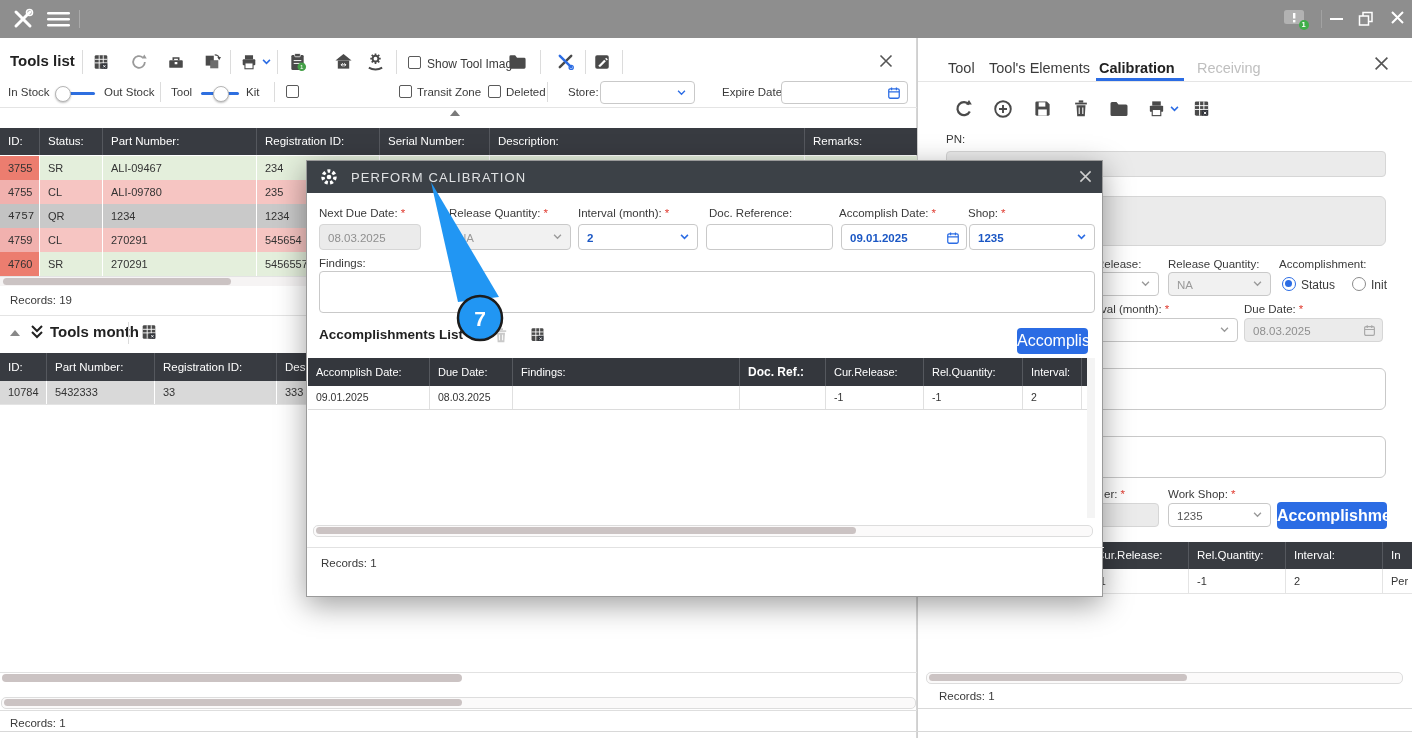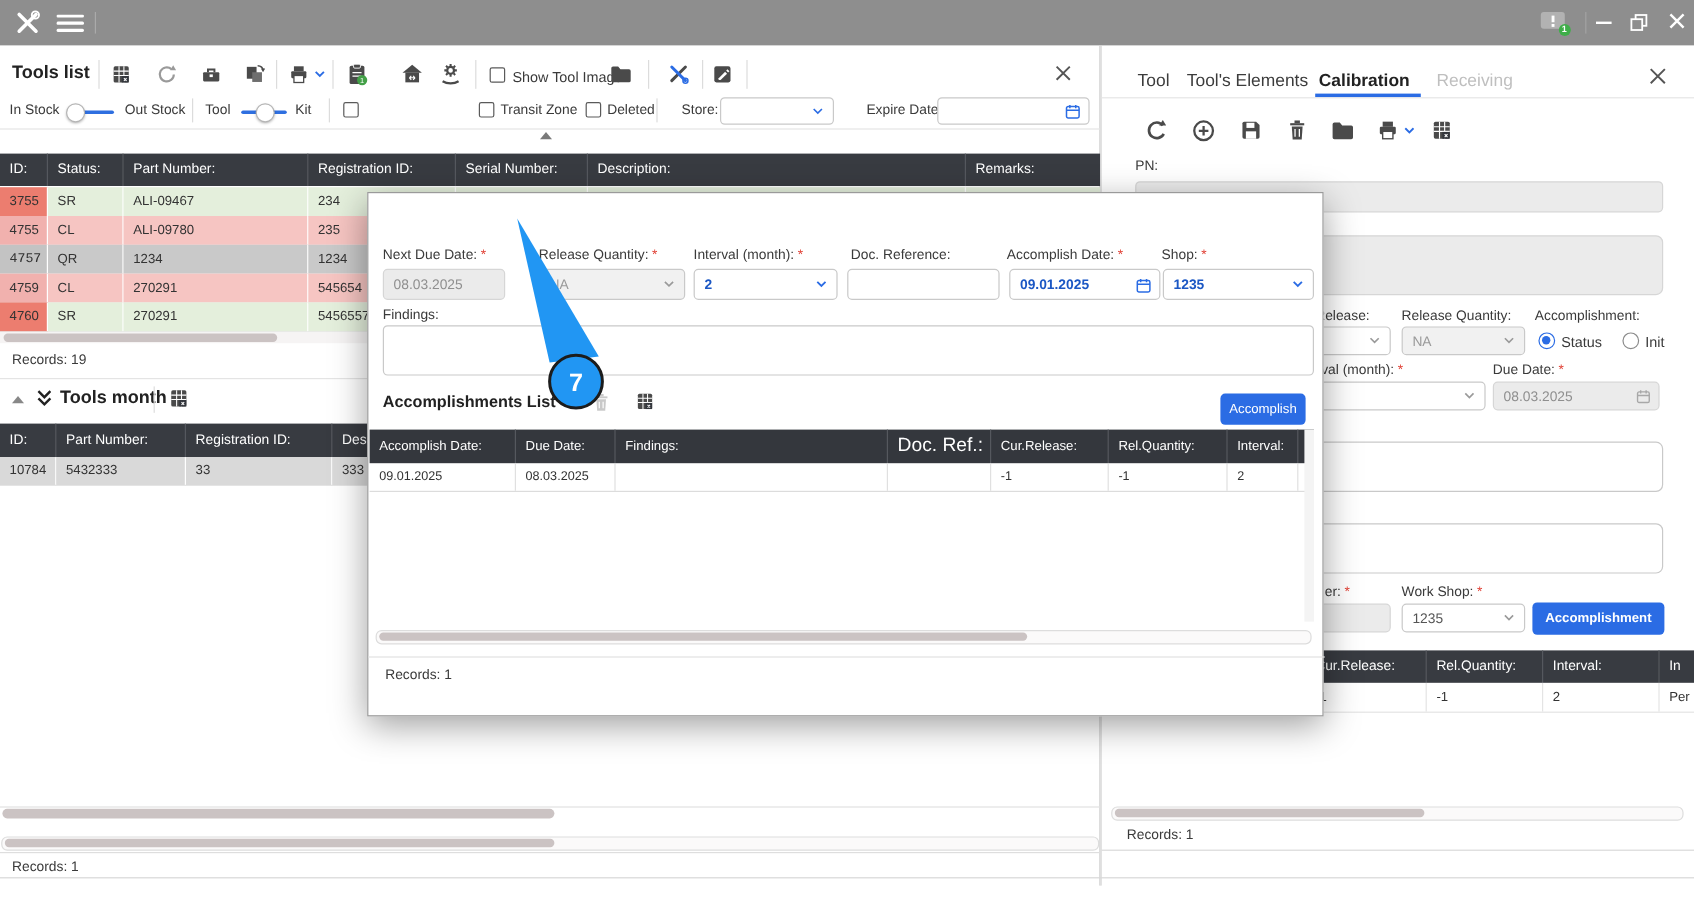--- a/index.html
+++ b/index.html
@@ -27,21 +27,21 @@
   [data-state="cl"] .cell{background:#f6c5c2;}
   [data-state="cl"] .cell.c-id{background:#f1b1ae;}
   [data-state="qr"] .cell{background:#c9c9c9;}
   [data-state="qr"] .cell.c-id{background:#c3c3c3;}
   .sbtrack{background:#fbfafa;border:1px solid #ddd;border-radius:5px;}
   .sbthumb{background:#cbc3c3;border-radius:5px;}
   .tab{font-size:14.5px;color:#3c3c3c;white-space:nowrap;}
   .tab.active{font-weight:bold;color:#222;}
   .tab.dim{color:#bfbfbf;}
   .btn-blue{background:#2b6ce4;color:#fff;border-radius:4px;text-align:center;
-            font-size:11px;white-space:nowrap;}
+            font-size:16px;white-space:nowrap;}
   .radio{box-sizing:border-box;width:14px;height:14px;border:1.5px solid #8b8b8b;border-radius:50%;background:#fff;}
   .radio.sel{border-color:#2b6ce4;}
   .radio.sel:after{content:"";display:block;width:7px;height:7px;border-radius:50%;background:#2b6ce4;margin:2px;}
   .togtrack{height:3px;border-radius:2px;background:#2e6fe0;}
   .togknob{position:absolute;top:-6px;width:14px;height:14px;border-radius:50%;
            background:#fff;border:1px solid #b5b5b5;box-shadow:0 1px 2px rgba(0,0,0,.25);}
   .caret{width:0;height:0;border-left:5px solid transparent;border-right:5px solid transparent;}
   .caret.up{border-bottom:6px solid #7a7a7a;}
   .modal{background:#fff;border:1px solid #9a9a9a;box-shadow:0 8px 28px rgba(0,0,0,.38);}
   .mhead{background:#3c4147;color:#dfe1e3;}
@@ -498,20 +498,34 @@
 
     <div class="ab sbtrack" style="left:8px;top:634px;width:475px;height:10px;">
       <div class="sbthumb" style="position:absolute;left:2px;top:1px;width:258px;height:7px;"></div>
     </div>
     <span class="ab lbl" style="left:21px;top:652px;">Records: 1</span>
     <div class="ab" style="left:0;top:670px;width:495px;height:1px;background:#d9d9d9;"></div>
   </div>
 
   <div class="ab modal" style="left:306px;top:160px;width:797px;height:437px;z-index:20;box-sizing:border-box;">
 
+    <div class="mhead ab" style="left:0;top:0;width:100%;height:32px;">
+      <span class="ab" style="left:12px;top:6px;">
+        <svg width="20" height="20" viewBox="0 0 20 20">
+            <circle cx="10" cy="10" r="6" fill="none" stroke="#fff" stroke-width="3.4" stroke-dasharray="2.9 2.3"></circle>
+            <circle cx="10" cy="10" r="2.3" fill="#fff"></circle>
+          </svg>
+      </span>
+      <span class="ab" style="left:44px;top:9px;font-size:13px;letter-spacing:1.1px;">PERFORM CALIBRATION</span>
+      <span class="ab" style="left:772px;top:9px;">
+        <svg width="13" height="13" viewBox="0 0 14 14">
+            <path d="M1.5 1.5l11 11m0-11l-11 11" stroke="#cfcfcf" stroke-width="1.6"></path>
+          </svg>
+      </span>
+    </div>
 
     <span class="ab lbl" style="left:12px;top:46px;"><span>Next Due Date:</span><span class="star">*</span></span>
     <span class="ab lbl" style="left:142px;top:46px;"><span>Release Quantity:</span><span class="star">*</span></span>
     <span class="ab lbl" style="left:271px;top:46px;"><span>Interval (month):</span><span class="star">*</span></span>
     <span class="ab lbl" style="left:402px;top:46px;">Doc. Reference:</span>
     <span class="ab lbl" style="left:532px;top:46px;"><span>Accomplish Date:</span><span class="star">*</span></span>
     <span class="ab lbl" style="left:661px;top:46px;"><span>Shop:</span><span class="star">*</span></span>
 
     <div class="ab inp dis" style="left:12px;top:63px;width:102px;height:26px;line-height:26px;">
       <span>08.03.2025</span>
@@ -576,21 +590,21 @@
         </svg>
     </span>
     <div class="ab btn-blue" style="left:710px;top:167px;width:71px;height:26px;line-height:26px;">
       <span>Accomplish</span>
     </div>
 
     <div class="thead ab" style="left:1px;top:197px;width:787px;height:28px;background:#34373d;">
       <div class="hc" style="width:122px;line-height:28px;font-size:11px;">Accomplish Date:</div>
       <div class="hc" style="width:83px;line-height:28px;font-size:11px;">Due Date:</div>
       <div class="hc" style="width:227px;line-height:28px;font-size:11px;">Findings:</div>
-      <div class="hc" style="width:86px;line-height:28px;font-size:16px;">Doc. Ref.:</div>
+      <div class="hc" style="width:86px;line-height:28px;font-size:12px;font-weight:bold;">Doc. Ref.:</div>
       <div class="hc" style="width:98px;line-height:28px;font-size:11px;">Cur.Release:</div>
       <div class="hc" style="width:99px;line-height:28px;font-size:11px;">Rel.Quantity:</div>
       <div class="hc" style="width:59px;line-height:28px;font-size:11px;">Interval:</div>
       <div class="hc" style="flex:1;border-right:none;line-height:28px;font-size:11px;">S</div>
     </div>
     <div class="trow ab" style="left:1px;top:225px;width:787px;height:23px;border-bottom:1px solid #dcdcdc;">
       <div class="cell" style="width:122px;line-height:23px;font-size:10.5px;border-right:1px solid #e0e0e0;">09.01.2025</div>
       <div class="cell" style="width:83px;line-height:23px;font-size:10.5px;border-right:1px solid #e0e0e0;">08.03.2025</div>
       <div class="cell" style="width:227px;line-height:23px;font-size:10.5px;border-right:1px solid #e0e0e0;"></div>
       <div class="cell" style="width:86px;line-height:23px;font-size:10.5px;border-right:1px solid #e0e0e0;"></div>

